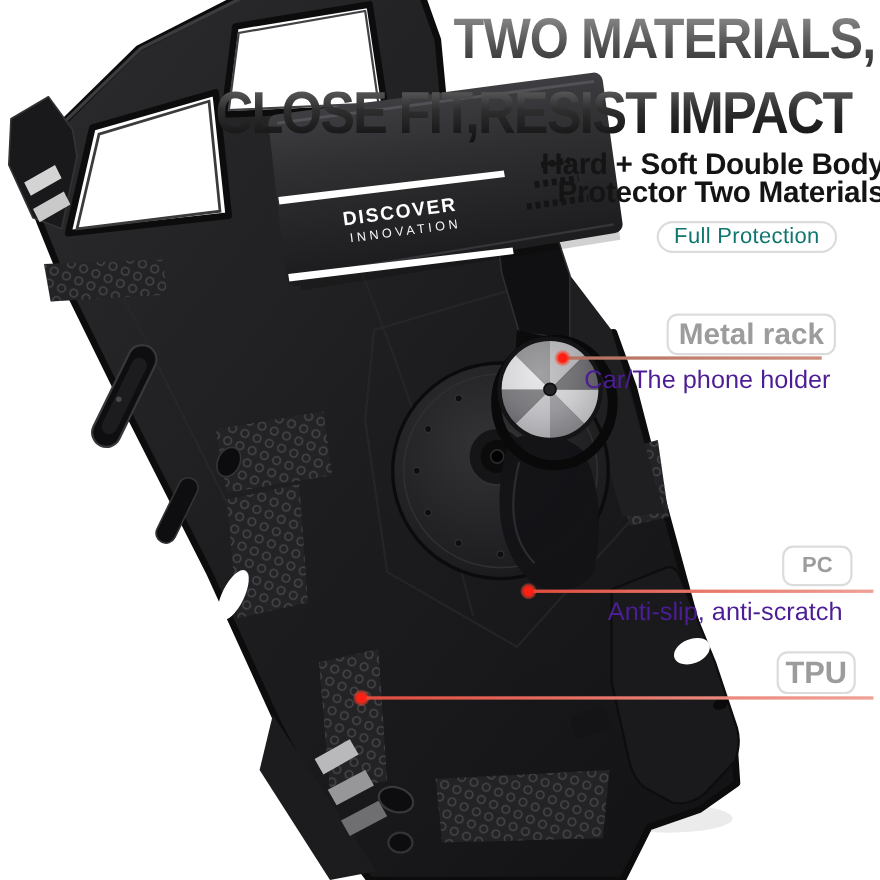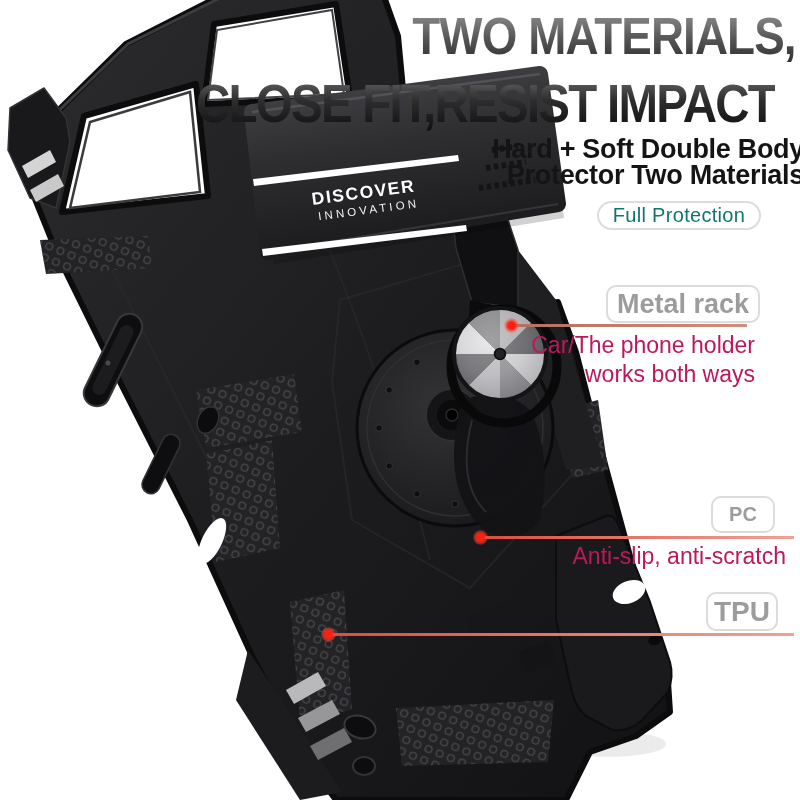--- a/index.html
+++ b/index.html
@@ -41,24 +41,24 @@
   .cline-metal{left:511px;top:324px;width:236px;
                background:linear-gradient(90deg,#b4705f,#cf8d7c);}
   .cline-pc{left:480px;top:536px;width:314px;
             background:linear-gradient(90deg,#df4b3d,#f0a296);}
   .cline-tpu{left:328px;top:633px;width:466px;
              background:linear-gradient(90deg,#df4b3d,#f0a296);}
   .dot{position:absolute;left:-7px;top:-6px;width:15px;height:15px;border-radius:50%;
        background:radial-gradient(circle,#ff2013 0%,#ff2013 34%,rgba(255,70,45,.55) 55%,rgba(255,90,60,0) 78%);}
 
   
-  .desc{position:absolute;text-align:right;color:#be185d;z-index:7;
+  .desc{position:absolute;text-align:right;color:#4c1d95;z-index:7;
         font-size:23px;line-height:29px;}
   .desc-metal{right:45px;top:331px;}
-  .desc-pc{right:14px;top:542px;}
+  .desc-pc{right:34px;top:542px;}
   .desc-tpu{right:30px;top:639px;line-height:27px;}
 </style>
 </head>
 <body>
 
 <div class="stage">
 
   <svg width="800" height="800" viewBox="0 0 800 800">
     <defs>
       <linearGradient id="gBody" x1="0" y1="0" x2="1" y2="1">
@@ -231,21 +231,20 @@
   </div>
 
   <div class="badge">Full Protection</div>
 
   <div class="lbox lbox-metal">Metal rack</div>
   <div class="cline cline-metal">
     <span class="dot"></span>
   </div>
   <div class="desc desc-metal">
     <div>Car/The phone holder</div>
-    <div>works both ways</div>
   </div>
 
   <div class="lbox lbox-pc">PC</div>
   <div class="cline cline-pc">
     <span class="dot"></span>
   </div>
   <div class="desc desc-pc">
     <div>Anti-slip, anti-scratch</div>
   </div>
 

